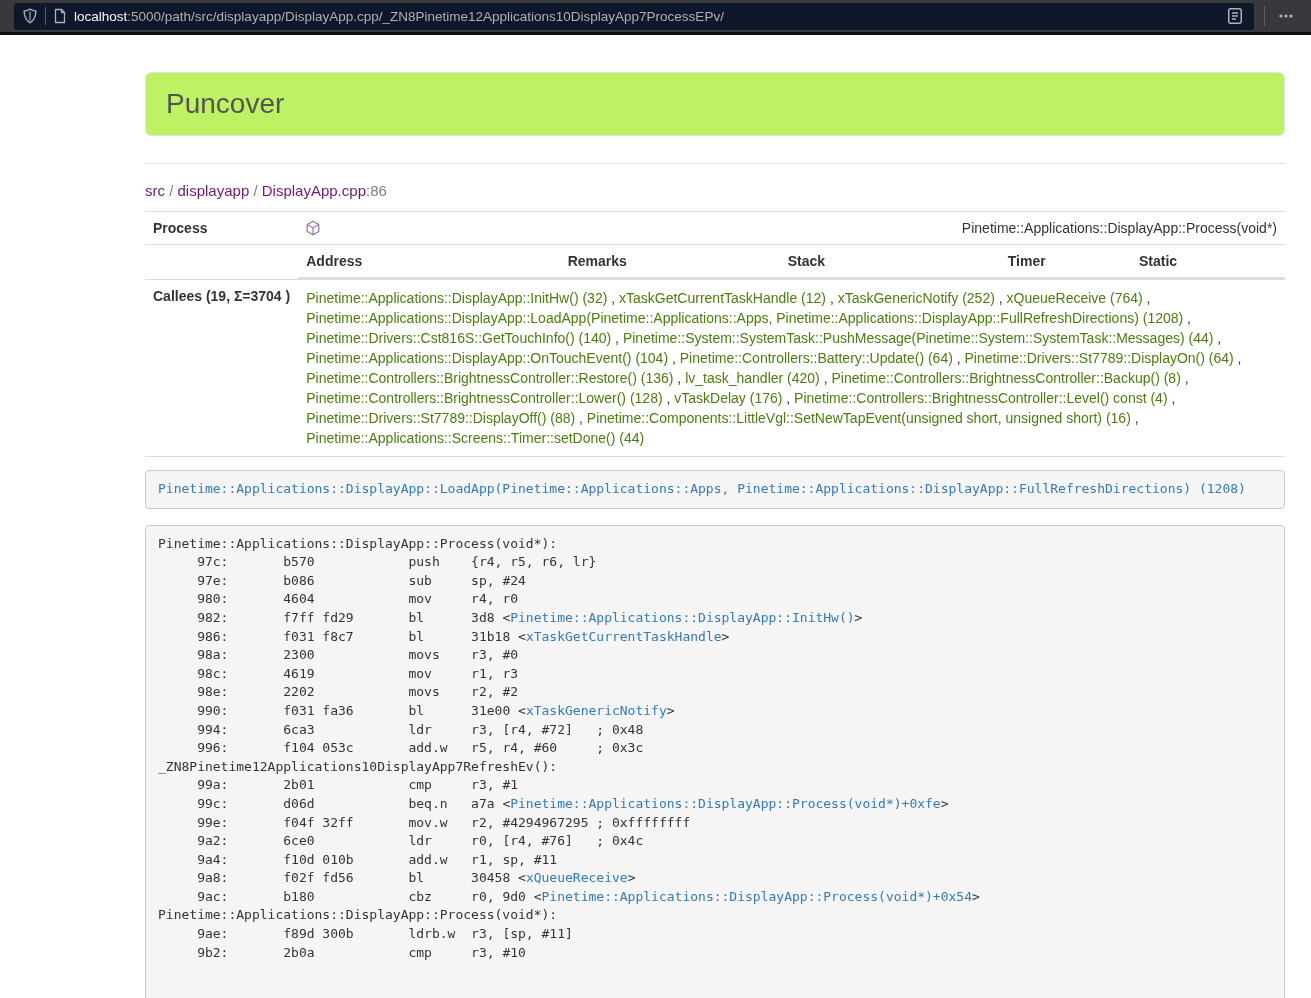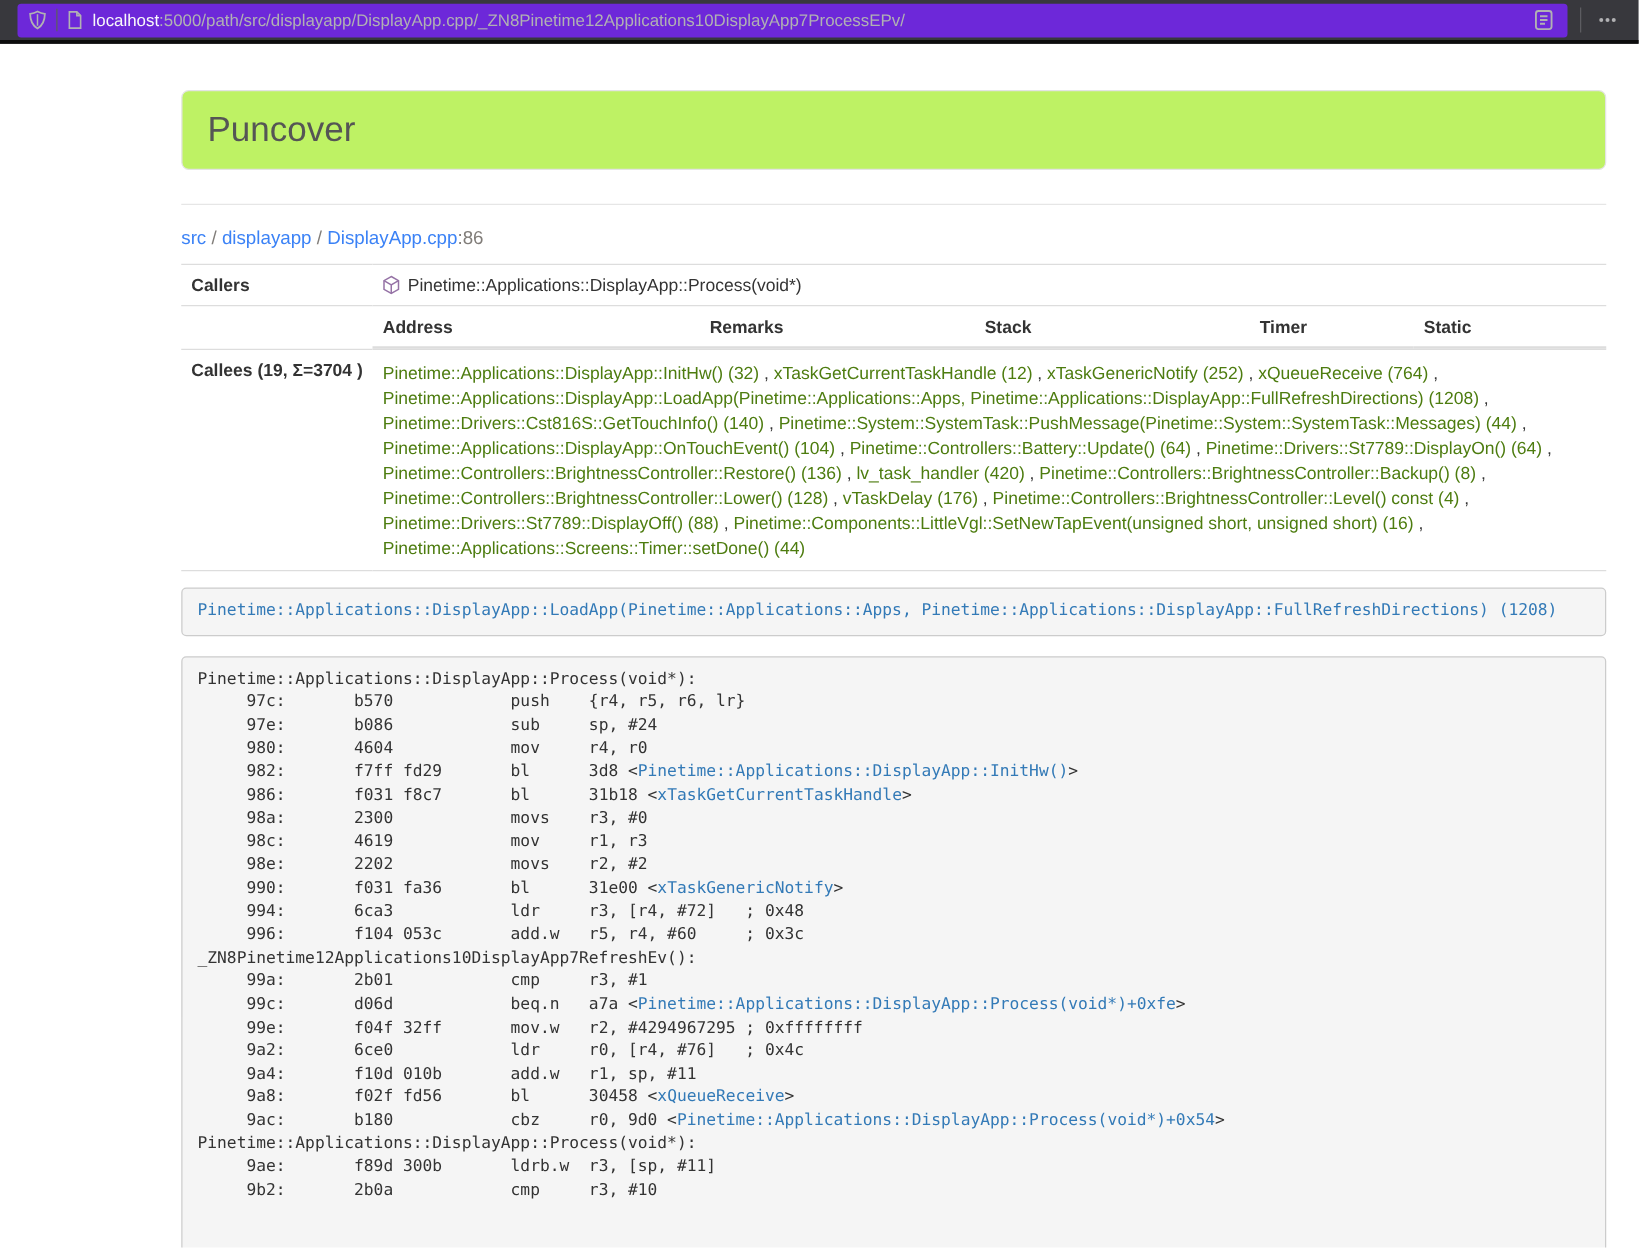--- a/index.html
+++ b/index.html
@@ -12,21 +12,21 @@
   }
 
   
   .toolbar {
     height: 35px; background: #38383d;
     border-bottom: 3px solid #0c0c0d;
     display: flex; align-items: center;
     padding: 0 14px;
   }
   .urlbar {
-    flex: 1; height: 27px; background: #6d28d9;
+    flex: 1; height: 27px; background: #0f172a;
     border-radius: 3px;
     display: flex; align-items: center;
     padding: 0 8px; gap: 7px;
     font-size: 13.5px; color: #b1b1b3;
     min-width: 0;
   }
   .v-divider { width: 1px; height: 18px; background: #5c5c61; flex: none; }
   .toolbar .outer-divider { width: 1px; height: 20px; background: #5c5c61; margin: 0 10px; }
   .url-text { white-space: nowrap; overflow: hidden; }
   .url-host { color: #f9f9fa; }
@@ -42,21 +42,21 @@
     background: #bef264;
     border: 1px solid #e3e3e3;
     border-radius: 6px;
     padding: 15px 20px;
   }
   .jumbotron h1 { margin: 0; font-size: 28px; font-weight: 400; color: #555; }
 
   hr.rule { margin: 27px 0 18px; border: none; border-top: 1px solid #e6e6e6; }
 
   .breadcrumb { font-size: 15px; margin-bottom: 12px; }
-  .breadcrumb a { color: #3b82f6; text-decoration: none; }
+  .breadcrumb a { color: #701a75; text-decoration: none; }
   .bc-sep, .bc-suffix { color: #817d79; }
 
   table.fn-table { width: 100%; border-collapse: collapse; font-size: 14px; }
   table.fn-table > tbody > tr > th,
   table.fn-table > tbody > tr > td {
     border-top: 1px solid #ddd;
     padding: 8px; text-align: left; vertical-align: top;
   }
   table.fn-table > tbody > tr:last-child > th,
   table.fn-table > tbody > tr:last-child > td { border-bottom: 1px solid #ddd; }
@@ -66,21 +66,21 @@
   table.detail-table { width: 100%; border-collapse: collapse; font-size: 14px; }
   table.detail-table th {
     text-align: left; font-weight: bold; padding: 8px;
     border-bottom: 2px solid #ddd;
     margin-left: 16px;
   }
   table.detail-table td { padding: 9px 8px; }
   .col-address { width: 26.5%; } .col-remarks { width: 22.3%; }
   .col-stack { width: 22.3%; } .col-code { width: 13.3%; }
 
-  .fn-name-wrap { display: flex; align-items: center; gap: 6px; }
+  .fn-name-wrap { display: flex; align-items: center; gap: 6px; justify-content: space-between; }
   .callees-cell { line-height: 20px; }
   .callees-cell a { color: #4d7c0f; text-decoration: none; }
   .callee-sep { color: #333; }
 
   pre.codeblock {
     background: #f5f5f5;
     border: 1px solid #ccc;
     border-radius: 4px;
     padding: 9px 12px;
     font-family: "DejaVu Sans Mono", monospace;
@@ -139,21 +139,21 @@
     <h1>Puncover</h1>
   </div>
 
   <hr class="rule">
 
   <div class="breadcrumb"><a href="#">src</a><span class="bc-sep"> / </span><a href="#">displayapp</a><span class="bc-sep"> / </span><a href="#">DisplayApp.cpp</a><span class="bc-suffix">:86</span></div>
 
   <table class="fn-table">
     <tbody>
       <tr>
-        <th class="label-cell">Callers</th>
+        <th class="label-cell">Process</th>
         <td>
           <span class="fn-name-wrap">
             <span style="display:flex;">
               <svg width="14" height="16" viewBox="0 0 14 16">
                 <path d="M7 1.2 L12.8 4.5 V11.5 L7 14.8 L1.2 11.5 V4.5 Z" fill="none" stroke="#9673a6" stroke-width="1.2"></path>
                 <path d="M1.2 4.5 L7 7.9 L12.8 4.5 M7 7.9 V14.8" fill="none" stroke="#9673a6" stroke-width="1.2"></path>
               </svg>
             </span>
             <span>Pinetime::Applications::DisplayApp::Process(void*)</span>
           </span>

